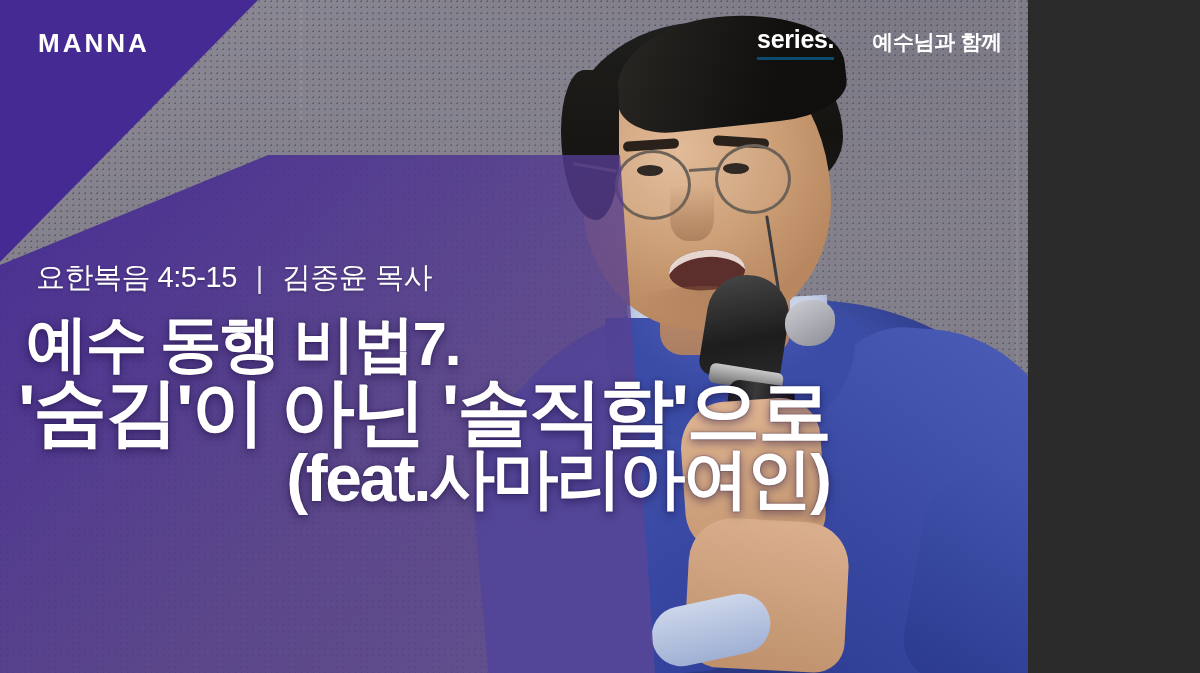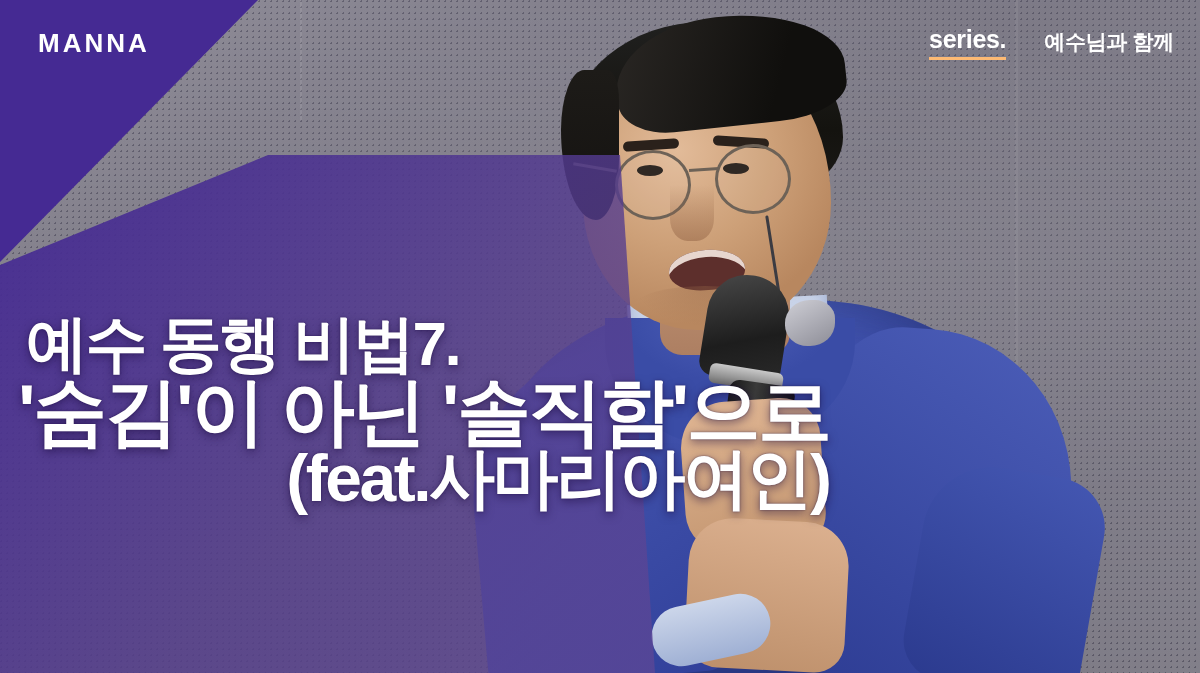--- a/index.html
+++ b/index.html
@@ -2,21 +2,21 @@
 <html><head>
 <meta charset="utf-8">
 <title>Sermon Thumbnail</title>
 <style>
   * { margin:0; padding:0; box-sizing:border-box; }
   html,body{ background:#2b2b2b; }
   body{ font-family:"Liberation Sans","DejaVu Sans",sans-serif; }
 
   .stage{
     position:relative;
-    width:1200px; height:673px;
+    width:1028px; height:673px;
     overflow:hidden;
     background:#15803d;
   }
 
   
   .photo{ position:absolute; inset:0; overflow:hidden; }
   .wall{
     position:absolute; inset:0;
     background:
       linear-gradient(135deg,#9a97a3 0%,#8d8a97 28%,#85828f 55%,#8f8c99 80%,#9b98a4 100%);
@@ -230,21 +230,21 @@
   }
   .logo .l1{ font-size:26px; font-weight:700; letter-spacing:3px; }
   .logo .l2{ font-size:26px; font-weight:400; letter-spacing:2.2px; }
 
   .series-block{
     position:absolute; right:26px; top:26px;
     display:flex; align-items:flex-start; gap:38px;
   }
   .series-word{
     color:#fff; font-size:25px; font-weight:700; letter-spacing:-.3px;
-    padding-bottom:5px; border-bottom:3px solid #fdba74; line-height:1.05;
+    padding-bottom:5px; border-bottom:3px solid #0c4a6e; line-height:1.05;
   }
   .series-name{
     color:#fff; font-size:21px; font-weight:700; letter-spacing:-.3px;
     padding-top:2px;
   }
 
   .meta{
     position:absolute; left:36px; top:258px;
     color:#fff; font-size:29px; font-weight:500; letter-spacing:-.5px;
     display:flex; align-items:center; gap:19px;
@@ -316,20 +316,25 @@
 
   <div class="logo">
     <div class="l1">MANNA</div>
   </div>
 
   <div class="series-block">
     <div class="series-word">series.</div>
     <div class="series-name">예수님과 함께</div>
   </div>
 
+  <div class="meta">
+    <span>요한복음 4:5-15</span>
+    <span class="sep">|</span>
+    <span>김종윤 목사</span>
+  </div>
 
   <div class="title">
     <span class="t1">예수 동행 비법7.</span>
     <span class="t2">'숨김'이 아닌 '솔직함'으로</span>
     <span class="t3">(feat.사마리아여인)</span>
   </div>
 
 </div>
 
 </body></html>

